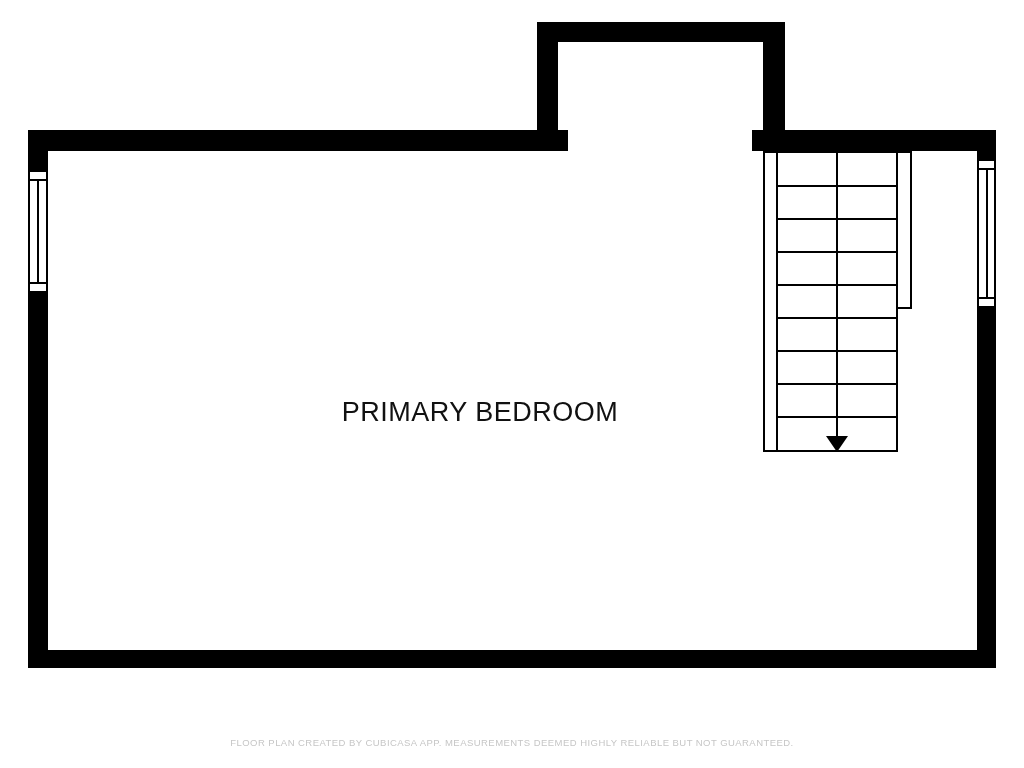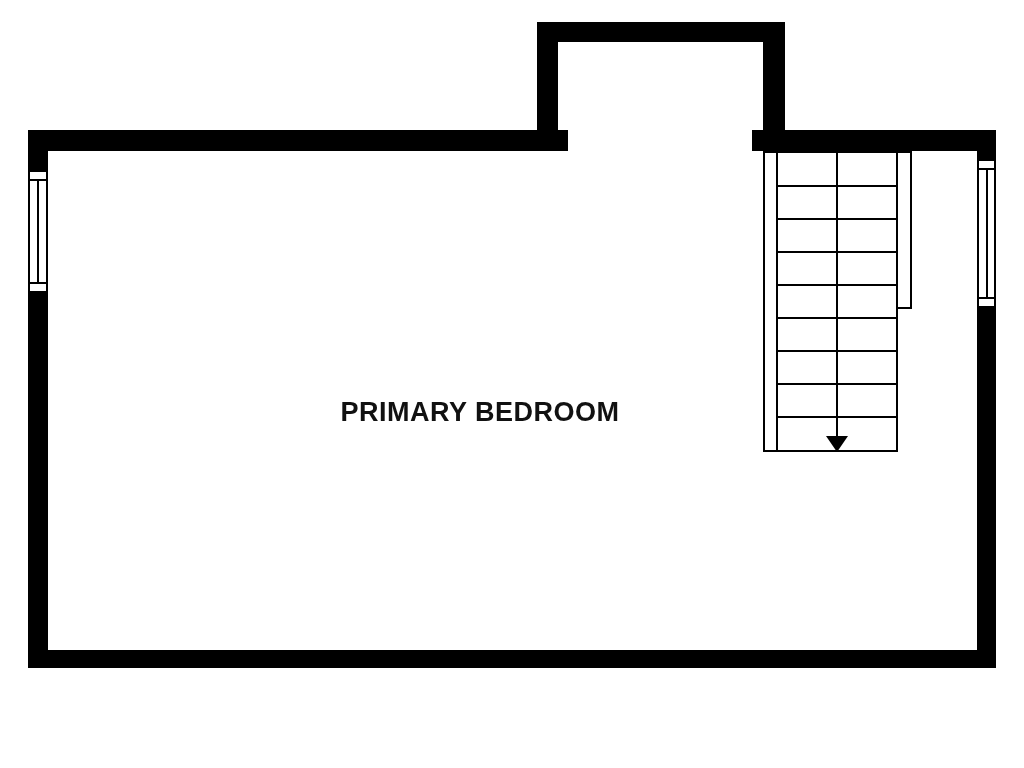--- a/index.html
+++ b/index.html
@@ -1,15 +1,15 @@
 <!DOCTYPE html>
 <html><head>
 <meta charset="utf-8">
 <style>
-  * { margin:0; padding:0; box-sizing:border-box;font-weight:bold; }
+  * { margin:0; padding:0; box-sizing:border-box; }
   html,body { background:#ffffff; }
   #canvas {
     position:relative;
     width:1024px; height:768px;
     background:#ffffff;
     overflow:hidden;
     font-family:"Liberation Sans", sans-serif;
   }
   .wall { position:absolute; background:#000000; }
 
@@ -110,14 +110,15 @@
       <div class="tread-line" style="top: 55.5556%;"></div>
       <div class="tread-line" style="top: 66.6667%;"></div>
       <div class="tread-line" style="top: 77.7778%;"></div>
       <div class="tread-line" style="top: 88.8889%;"></div>
     </div>
   <div class="stair-box" style="left:896px; top:151px; width:16px; height:158px;"></div>
   <div class="direction-line" style="left:836px; top:151px; height:288px;"></div>
   <div class="down-arrow" style="left:826px; top:436px;"></div>
 
   <div class="room-label">PRIMARY BEDROOM</div>
+  <div class="disclaimer">FLOOR PLAN CREATED BY CUBICASA APP. MEASUREMENTS DEEMED HIGHLY RELIABLE BUT NOT GUARANTEED.</div>
 
 </div>
 
 </body></html>

